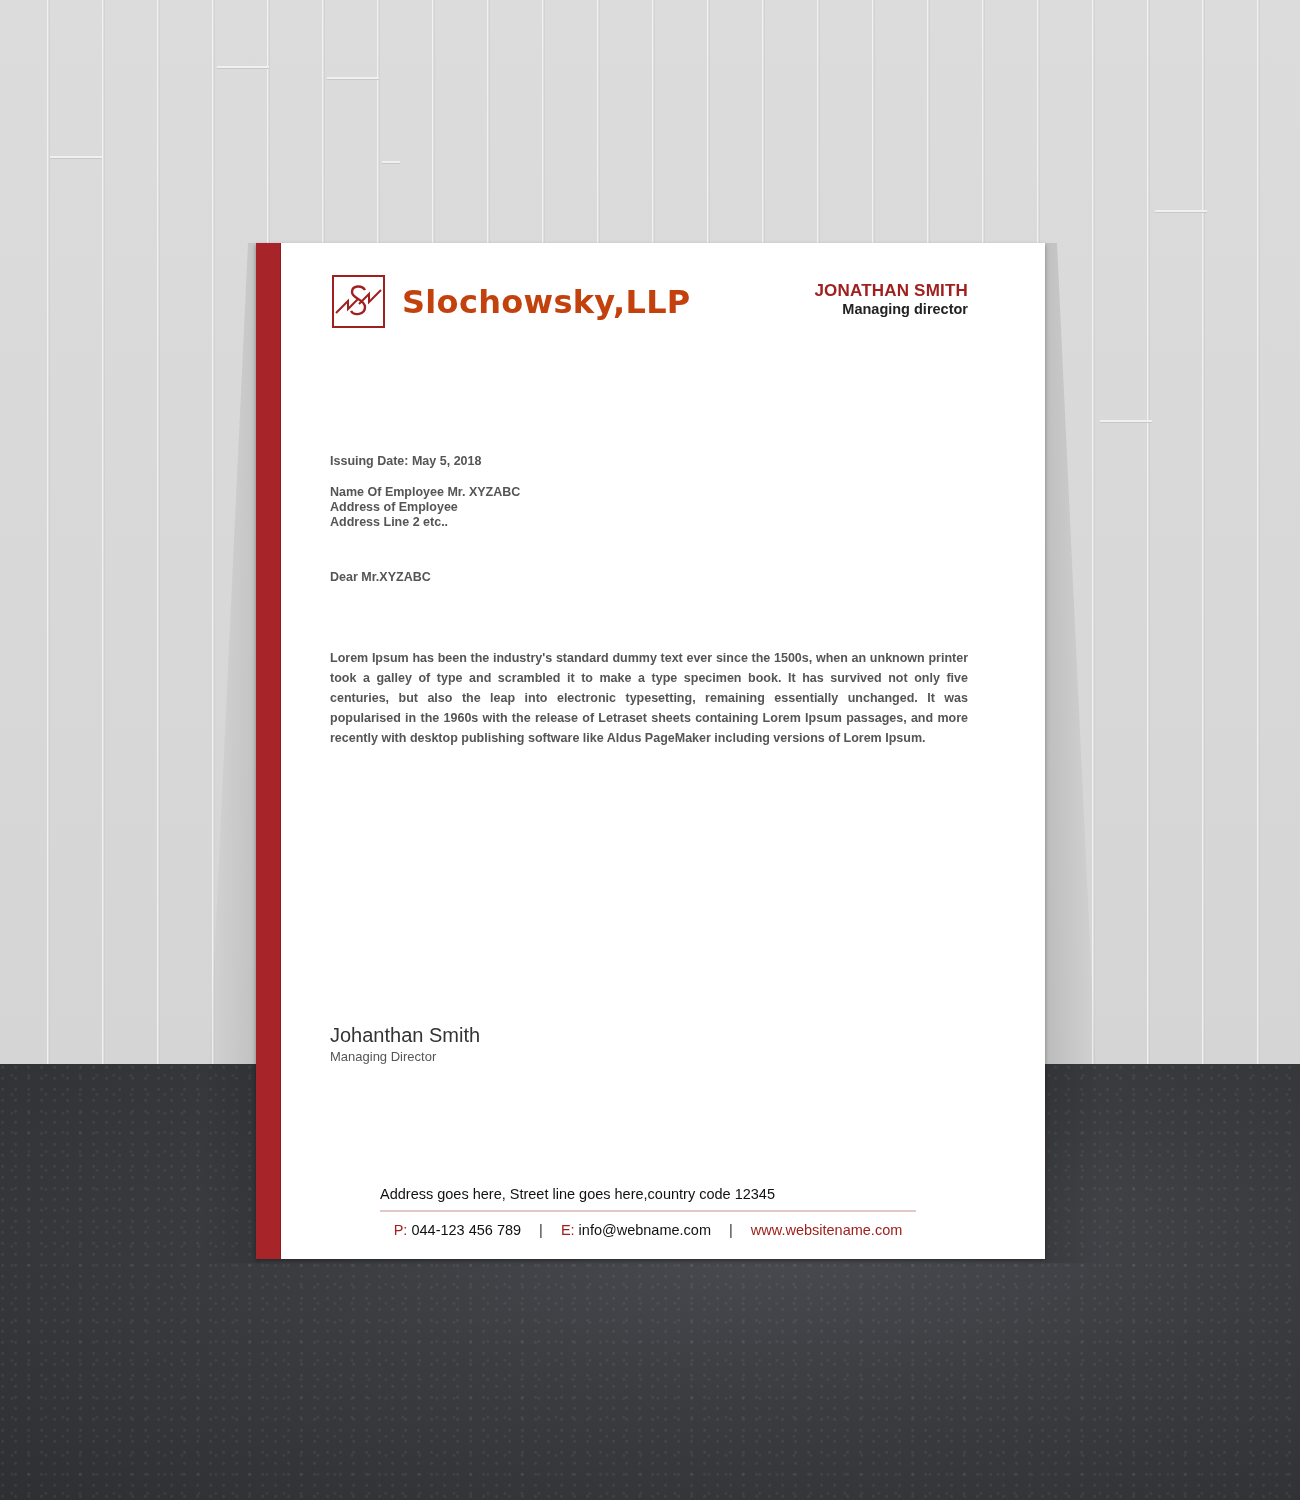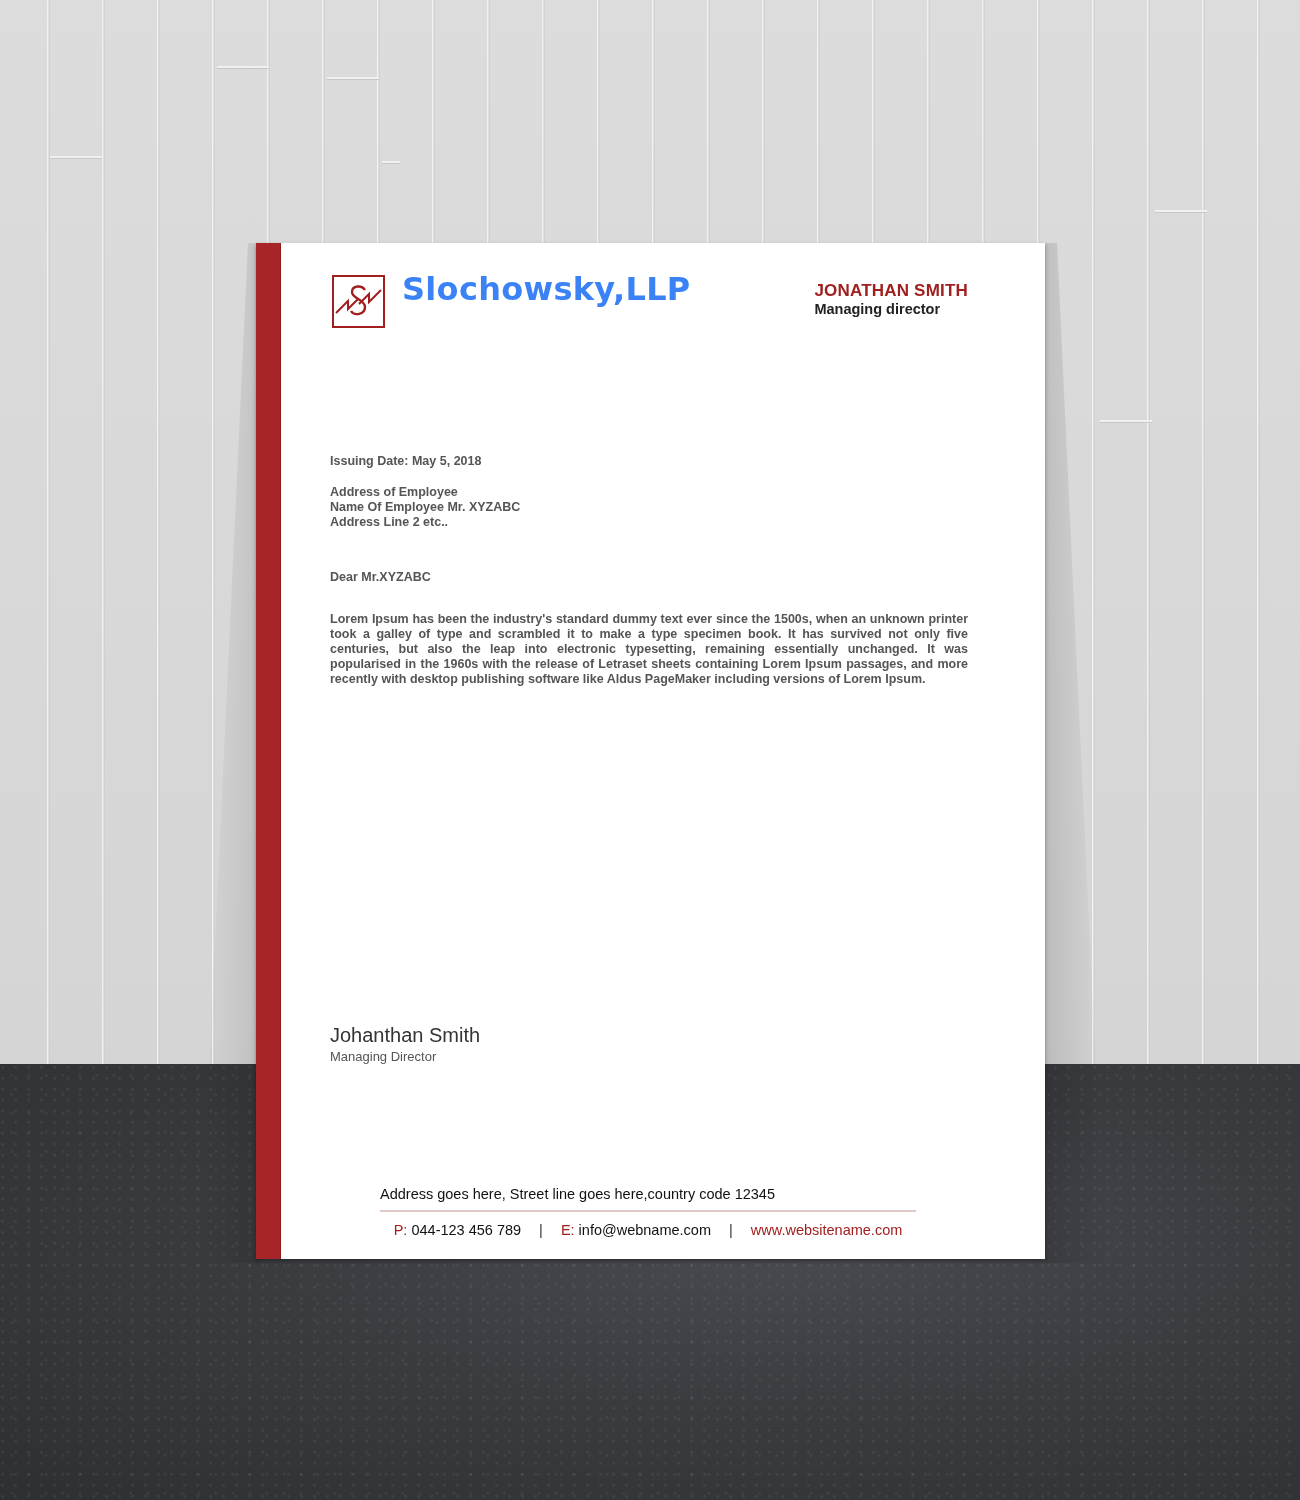--- a/index.html
+++ b/index.html
@@ -49,31 +49,31 @@
     box-shadow:0 2px 4px rgba(0,0,0,0.35);
   }
   .side-bar {
     position:absolute; left:0; top:0; width:24px; height:100%;
     background:#a72528; border-right:1px solid #8f1c1f;
   }
   .logo-mark {
     position:absolute; left:76px; top:32px; width:53px; height:53px;
   }
   .company {
-    position:absolute; left:146px; top:27px;
+    position:absolute; left:146px; top:40px;
     font-family:"DejaVu Sans", sans-serif; font-weight:bold;
-    font-size:32px; color:#3b82f6; letter-spacing:0.3px;
+    font-size:32px; color:#c2410c; letter-spacing:0.3px;
   }
-  .header-right { position:absolute; right:77px; top:38px; }
+  .header-right { position:absolute; right:77px; top:38px; text-align:right; }
   .hdr-name { font-size:17px; font-weight:bold; color:#a0201f; letter-spacing:0.2px; }
   .hdr-role { font-size:14.5px; font-weight:bold; color:#222; margin-top:0px; }
 
   .body-text { position:absolute; left:74px; width:638px; color:#555; font-size:12.5px;font-weight:bold; }
   .line { line-height:15px; }
-  .para { text-align:justify; line-height:15px; }
+  .para { text-align:justify; line-height:20px;margin-top:36px; }
 
   .sig-name { position:absolute; left:74px; top:781px; font-size:20px; color:#333; }
   .sig-role { position:absolute; left:74px; top:806px; font-size:13px; color:#555; }
 
   .footer-address {
     position:absolute; left:124px; width:536px; top:943px;
     text-align:left; font-size:14.5px; color:#111;
   }
   .footer-rule {
     position:absolute; left:124px; top:967px; width:536px; height:2px; background:#e3c8c8;
@@ -116,22 +116,22 @@
   <div class="company">Slochowsky,LLP</div>
 
   <div class="header-right">
     <div class="hdr-name">JONATHAN SMITH</div>
     <div class="hdr-role">Managing director</div>
   </div>
 
   <div class="body-text line" style="top:211px;">Issuing Date: May 5, 2018</div>
 
   <div class="body-text" style="top:242px;">
+    <div class="line">Name Of Employee Mr. XYZABC</div>
     <div class="line">Address of Employee</div>
-    <div class="line">Name Of Employee Mr. XYZABC</div>
     <div class="line">Address Line 2 etc..</div>
   </div>
 
   <div class="body-text line" style="top:327px;">Dear Mr.XYZABC</div>
 
   <div class="body-text para" style="top:369px;">Lorem Ipsum has been the industry's standard dummy text ever since the 1500s, when an unknown printer took a galley of type and scrambled it to make a type specimen book. It has survived not only five centuries, but also the leap into electronic typesetting, remaining essentially unchanged. It was popularised in the 1960s with the release of Letraset sheets containing Lorem Ipsum passages, and more recently with desktop publishing software like Aldus PageMaker including versions of Lorem Ipsum.</div>
 
 
   <div class="sig-name">Johanthan Smith</div>
   <div class="sig-role">Managing Director</div>

